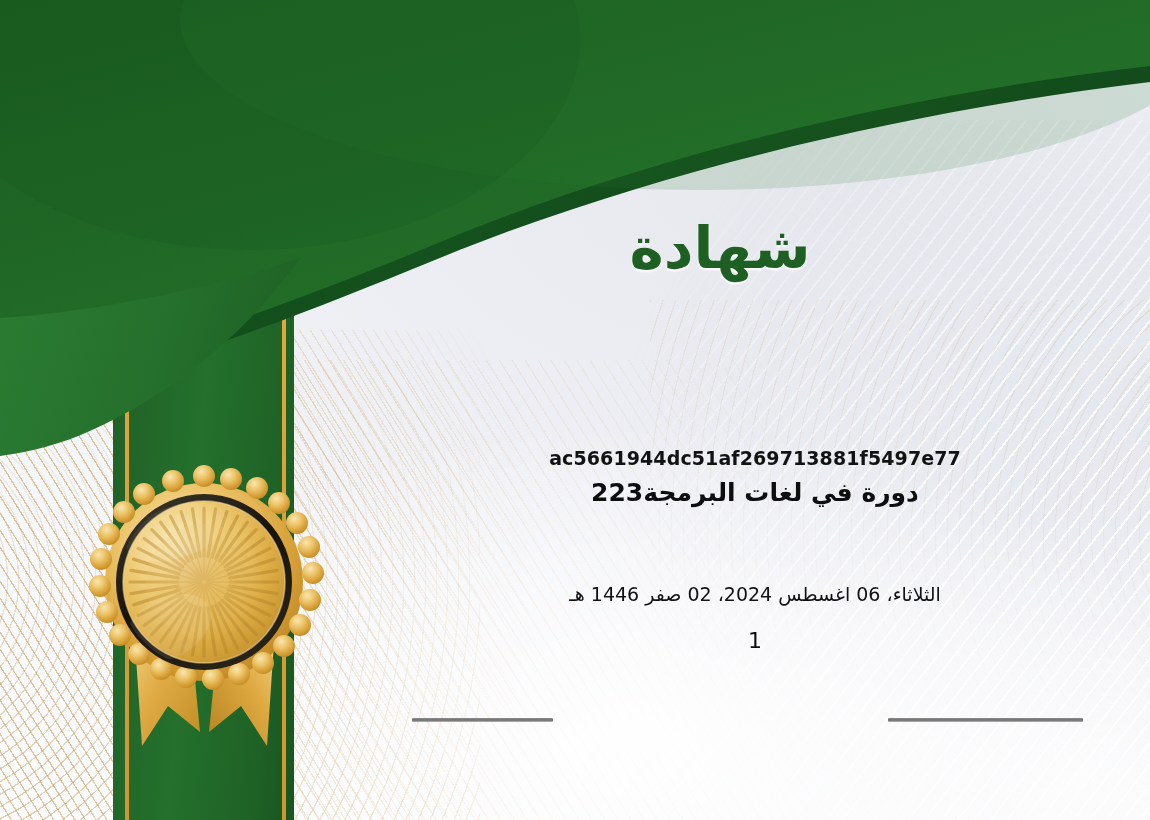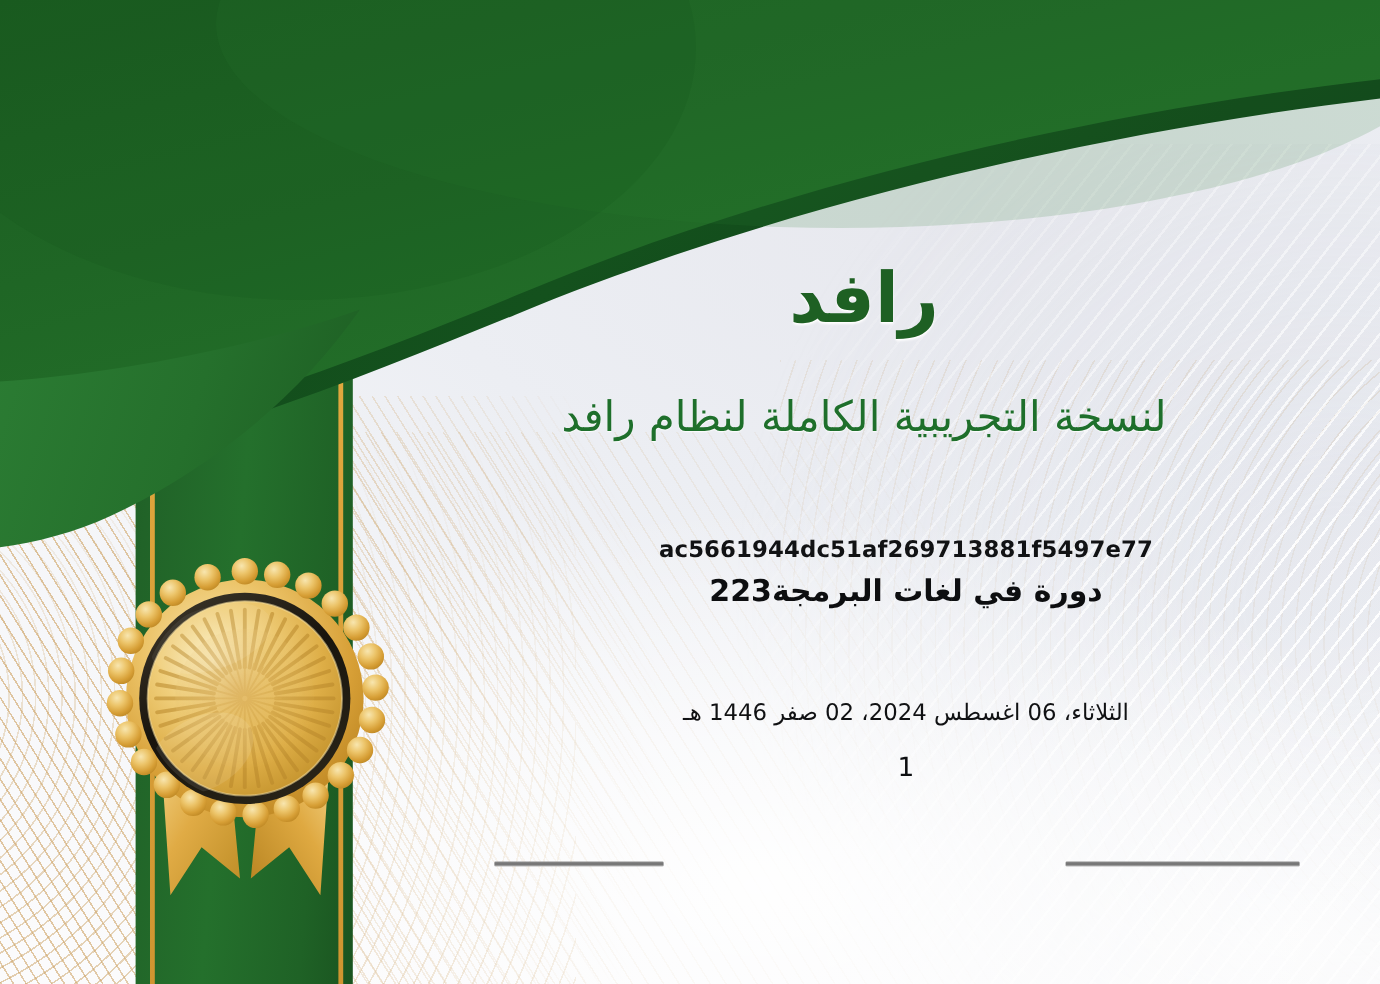--- a/index.html
+++ b/index.html
@@ -402,23 +402,22 @@
       </g>
       <circle cx="132" cy="122" r="58" fill="url(#coreGrad)"></circle>
 
       <ellipse cx="96" cy="168" rx="46" ry="30" fill="#ffffff" opacity="0.17" transform="rotate(-28 96 168)"></ellipse>
       <ellipse cx="104" cy="72" rx="52" ry="26" fill="#ffffff" opacity="0.12" transform="rotate(-18 104 72)"></ellipse>
     </g>
 
     <circle cx="132" cy="122" r="81" fill="none" stroke="#f3dc9e" stroke-width="1.6" opacity="0.55"></circle>
   </svg>
 
-  <div class="title">رافد</div>
-
-  <div class="subtitle">لنسخة التجريبية الكاملة لنظام رافد</div>
+  <div class="title">شهادة</div>
+
 
   <div class="hash">ac5661944dc51af269713881f5497e77</div>
 
   <div class="course">دورة في لغات البرمجة223</div>
 
   <div class="date-line">الثلاثاء، 06 اغسطس 2024، 02 صفر 1446 هـ</div>
 
   <div class="serial">1</div>
 
   <div class="sig-line left"></div>

